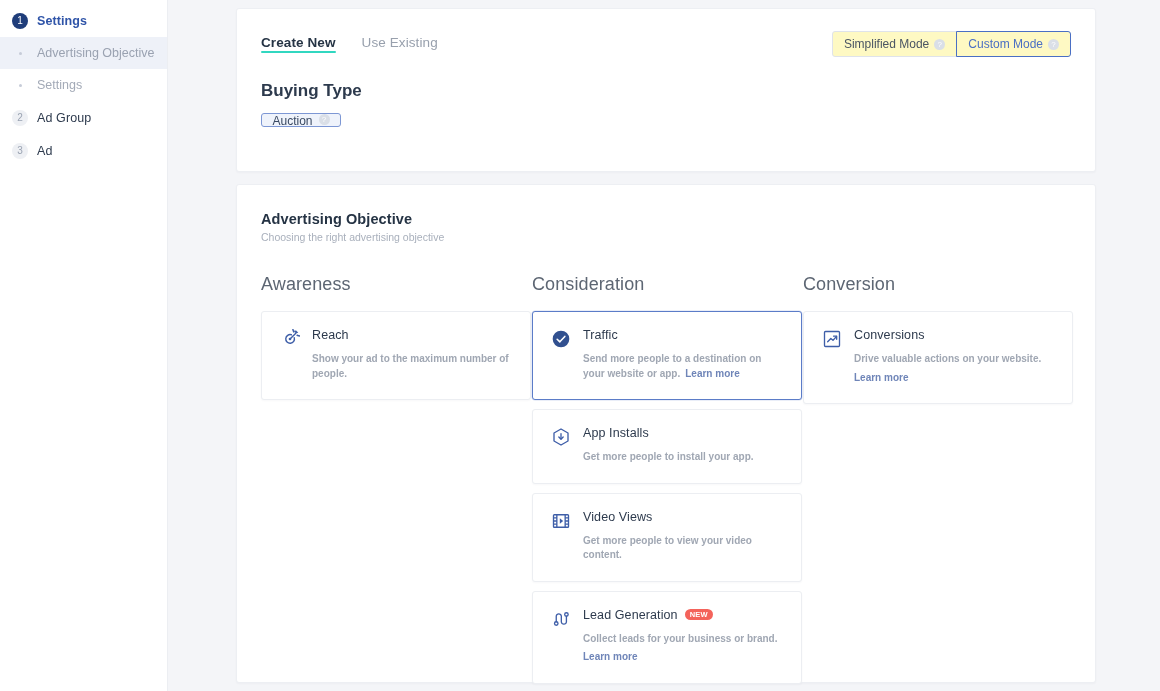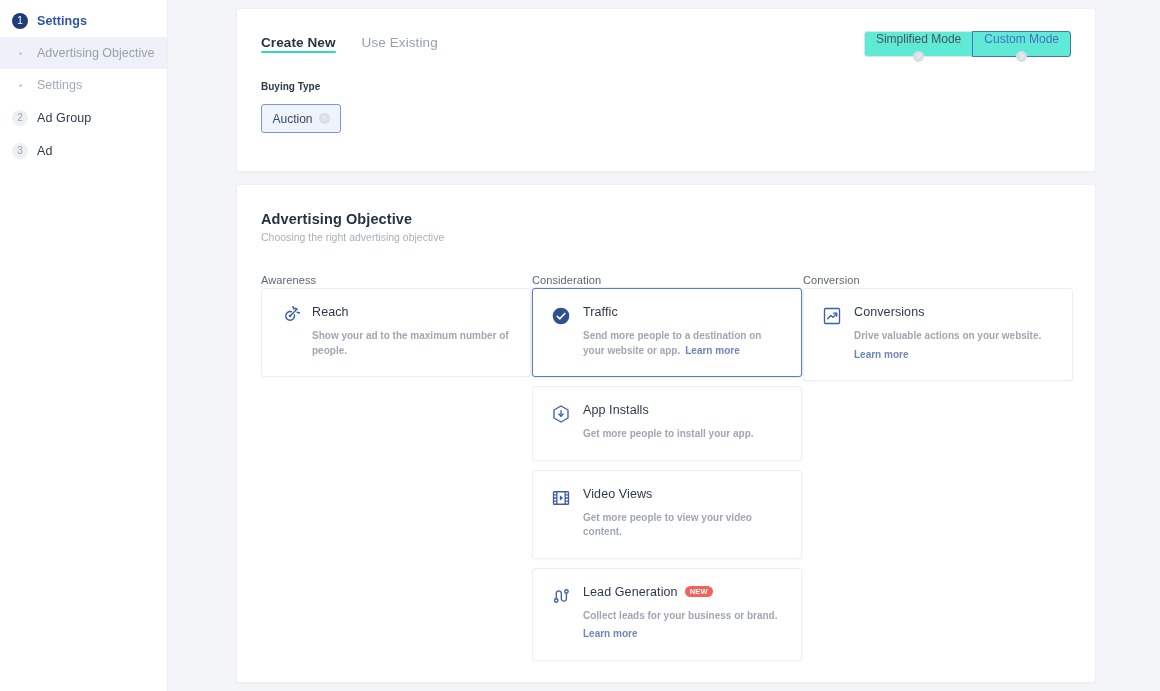--- a/index.html
+++ b/index.html
@@ -151,24 +151,23 @@
     right: 24px;
     display: flex;
   }
   .mode-btn {
     height: 26px;
     padding: 0 11px;
     display: flex;
     align-items: center;
     gap: 5px;
     font-size: 12px;
-    background: #5eead4;
+    background: #fef9c3;
     border: 1px solid #dfe3ea;
     cursor: pointer;
-    flex-direction: column;
   }
   .mode-btn:first-child { border-radius: 3px 0 0 3px; color: #4a5463; }
   .mode-btn:last-child  {
     border-radius: 0 3px 3px 0;
     border-color: #4a6fc4;
     color: #4a6fc4;
     margin-left: -1px;
     position: relative;
     z-index: 2;
   }
@@ -180,34 +179,34 @@
     color: #ffffff;
     font-size: 8px;
     line-height: 11px;
     text-align: center;
     display: inline-block;
     flex: 0 0 11px;
   }
 
   .field-label {
     margin-top: 28px;
-    font-size: 10px;
+    font-size: 17px;
     font-weight: bold;
     color: #2d3a4d;
   }
 
   .auction-btn {
     margin-top: 12px;
-    height: 29px;
+    height: 14px;
     width: 80px;
     border: 1px solid #7d97d4;
     background: #eff3fb;
     border-radius: 3px;
     display: flex;
-    align-items: center;
+    align-items: flex-start;
     justify-content: center;
     gap: 6px;
     font-size: 12px;
     color: #3a4a63;
     cursor: pointer;
   }
 
   
   .card-main {
     height: 499px;
@@ -227,23 +226,23 @@
   }
 
   .columns {
     display: flex;
     margin-top: 31px;
   }
   .col { width: 270px; flex: 0 0 270px; }
   .col + .col { margin-left: 1px; }
 
   .col-head {
-    font-size: 11px;
+    font-size: 18px;
     color: #5d6673;
-    margin-bottom: 2px;
+    margin-bottom: 16px;
     letter-spacing: 0.1px;
   }
 
   .obj-card {
     border: 1px solid #eceef2;
     border-radius: 3px;
     background: #ffffff;
     padding: 16px 16px 18px 18px;
     display: flex;
     gap: 12px;

